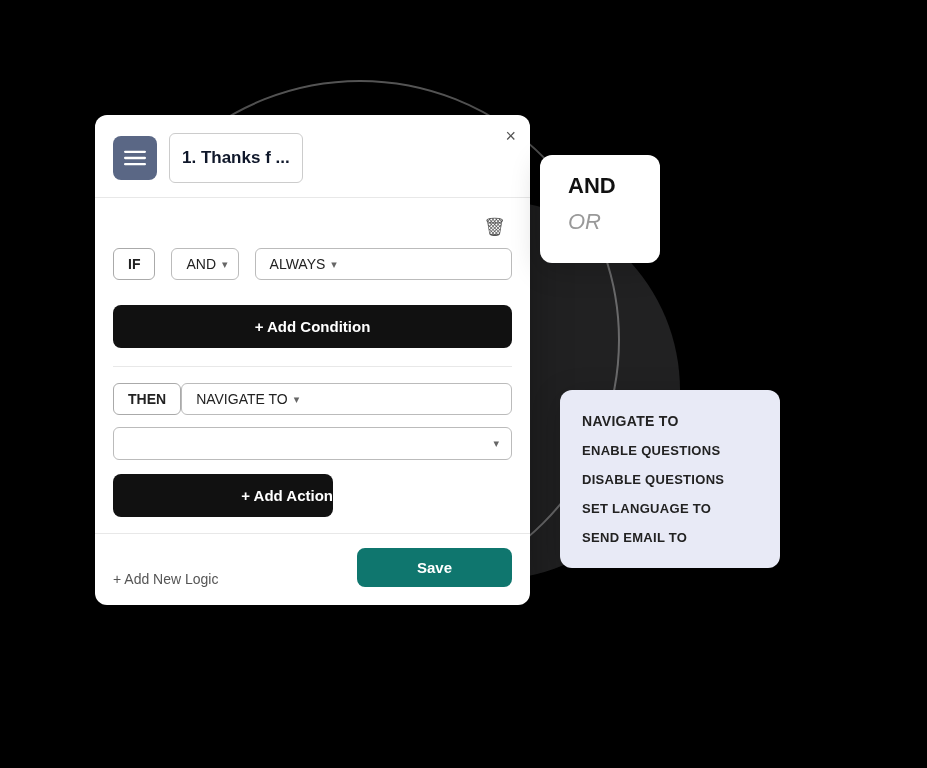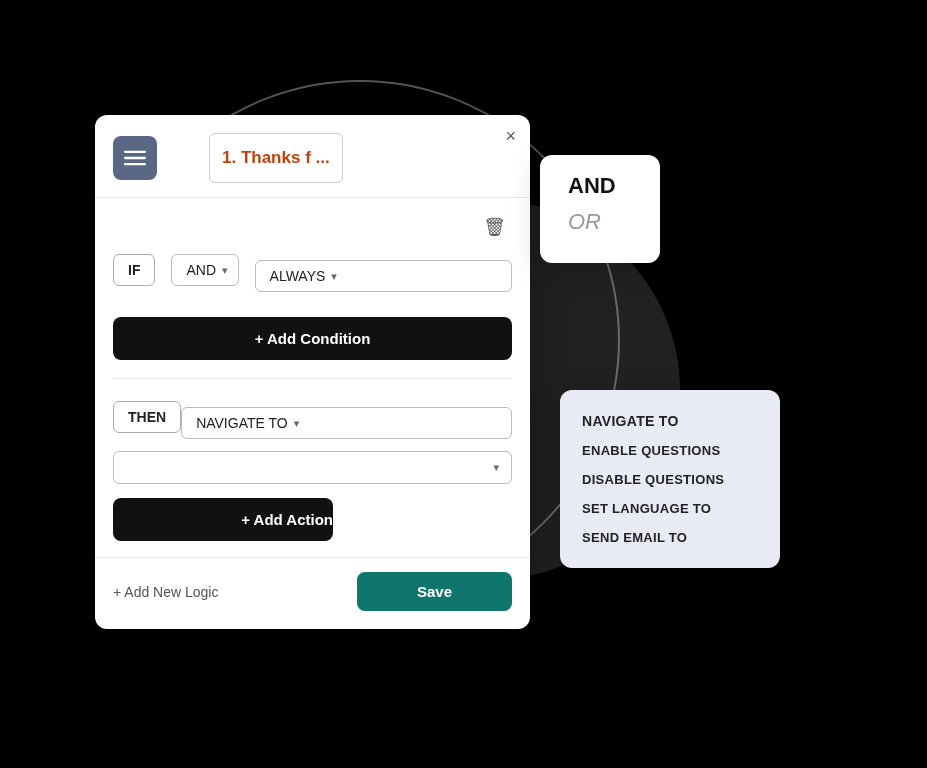--- a/index.html
+++ b/index.html
@@ -78,26 +78,25 @@
       flex-shrink: 0;
     }
     .header-icon svg {
       width: 22px;
       height: 22px;
       fill: #fff;
     }
     .header-title {
       font-size: 17px;
       font-weight: 600;
-      color: #c2410c;
+      color: #0f172a;
       border: 1.5px solid #ccc;
       border-radius: 6px;
       padding: 14px 12px;
       background: #fff;
-      margin-left: 40px;
     }
 
     
     .modal-body {
       padding: 16px 18px;
     }
 
     
     .delete-row {
       display: flex;
@@ -143,21 +142,20 @@
       align-items: center;
       gap: 6px;
       white-space: nowrap;
     }
     .dropdown-btn .chevron {
       font-size: 11px;
       color: #666;
     }
     .dropdown-always {
       flex: 1;
-      margin-top: 12px;
     }
 
     
     .add-condition-btn {
       display: block;
       width: 100%;
       background: #111;
       color: #fff;
       border: none;
       border-radius: 8px;
@@ -215,21 +213,21 @@
       font-size: 15px;
       font-weight: 600;
       cursor: pointer;
       text-align: right;
       width: 220px;
     }
 
     
     .modal-footer {
       display: flex;
-      align-items: center;
+      align-items: flex-end;
       justify-content: space-between;
       padding: 14px 18px 18px 18px;
       border-top: 1px solid #e8e8e8;
     }
     .add-logic-btn {
       background: none;
       border: none;
       font-size: 14px;
       color: #555;
       cursor: pointer;

